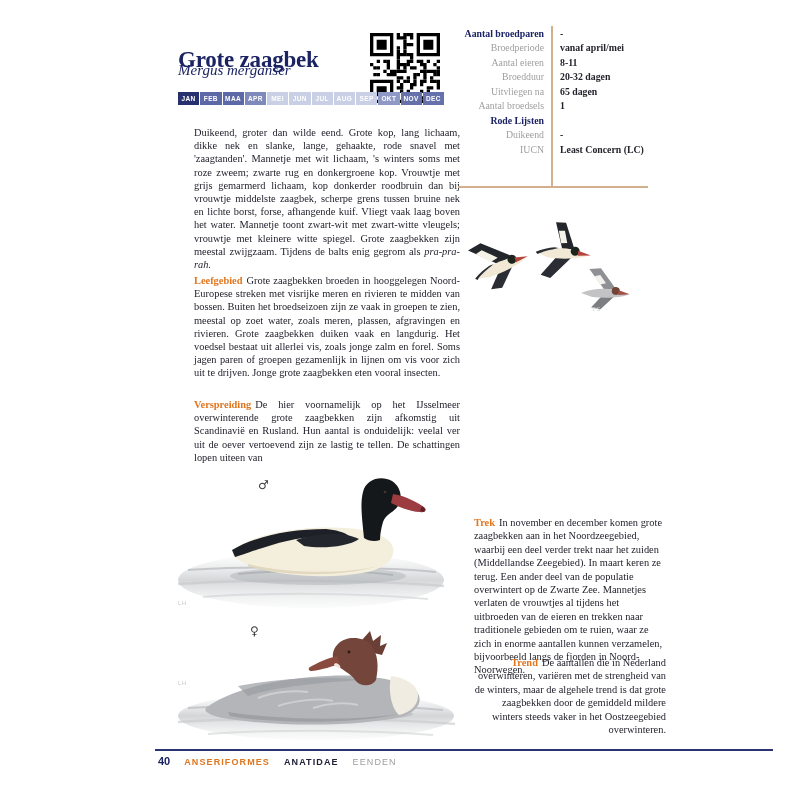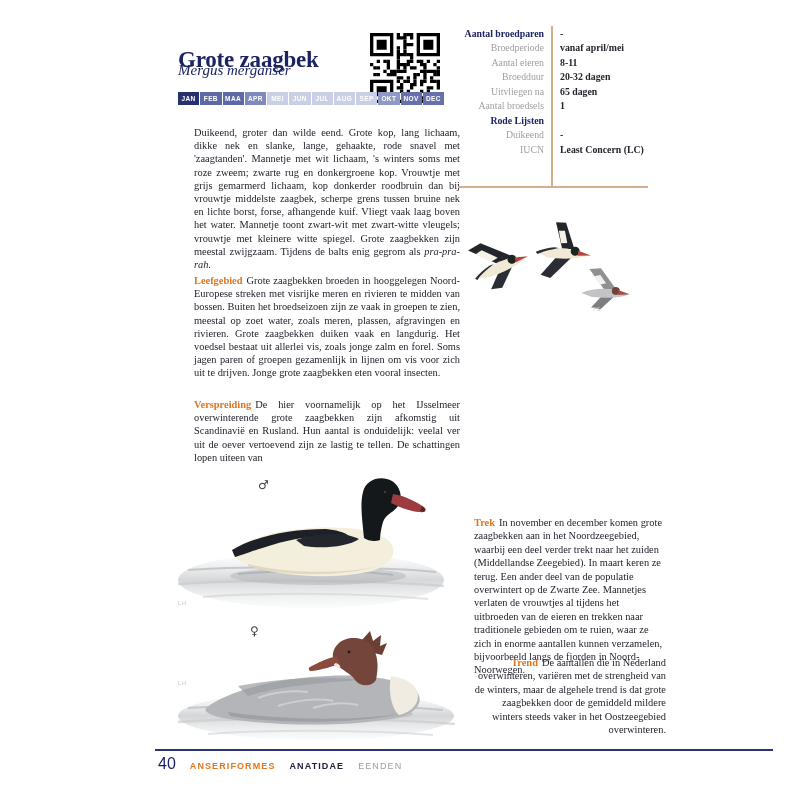--- a/index.html
+++ b/index.html
@@ -59,21 +59,21 @@
   }
   .gender{
     position:absolute;font-family:"DejaVu Sans",sans-serif;font-size:12px;color:#3c3c3c;
   }
   
   .footer-rule{position:absolute;left:155px;top:749px;width:618px;height:1.5px;background:#2a3374;}
   .footer{
     position:absolute;left:158px;top:755px;display:flex;align-items:baseline;gap:14px;
     font-family:"Liberation Sans",sans-serif;font-size:9px;letter-spacing:1.1px;
   }
-  .footer .pagenum{font-size:16px;font-weight:normal;color:#1b2363;letter-spacing:0;text-align:center;}
+  .footer .pagenum{font-size:11px;font-weight:bold;color:#1b2363;letter-spacing:0;text-align:center;}
   .footer .order{color:#e0761f;font-weight:bold;}
   .footer .family{color:#20203a;font-weight:bold;}
   .footer .group{color:#9e9e9e;text-align:right;}
 </style>
 </head>
 <body>
 
 <div class="page">
 
   <h1 class="title">Grote zaagbek</h1>

